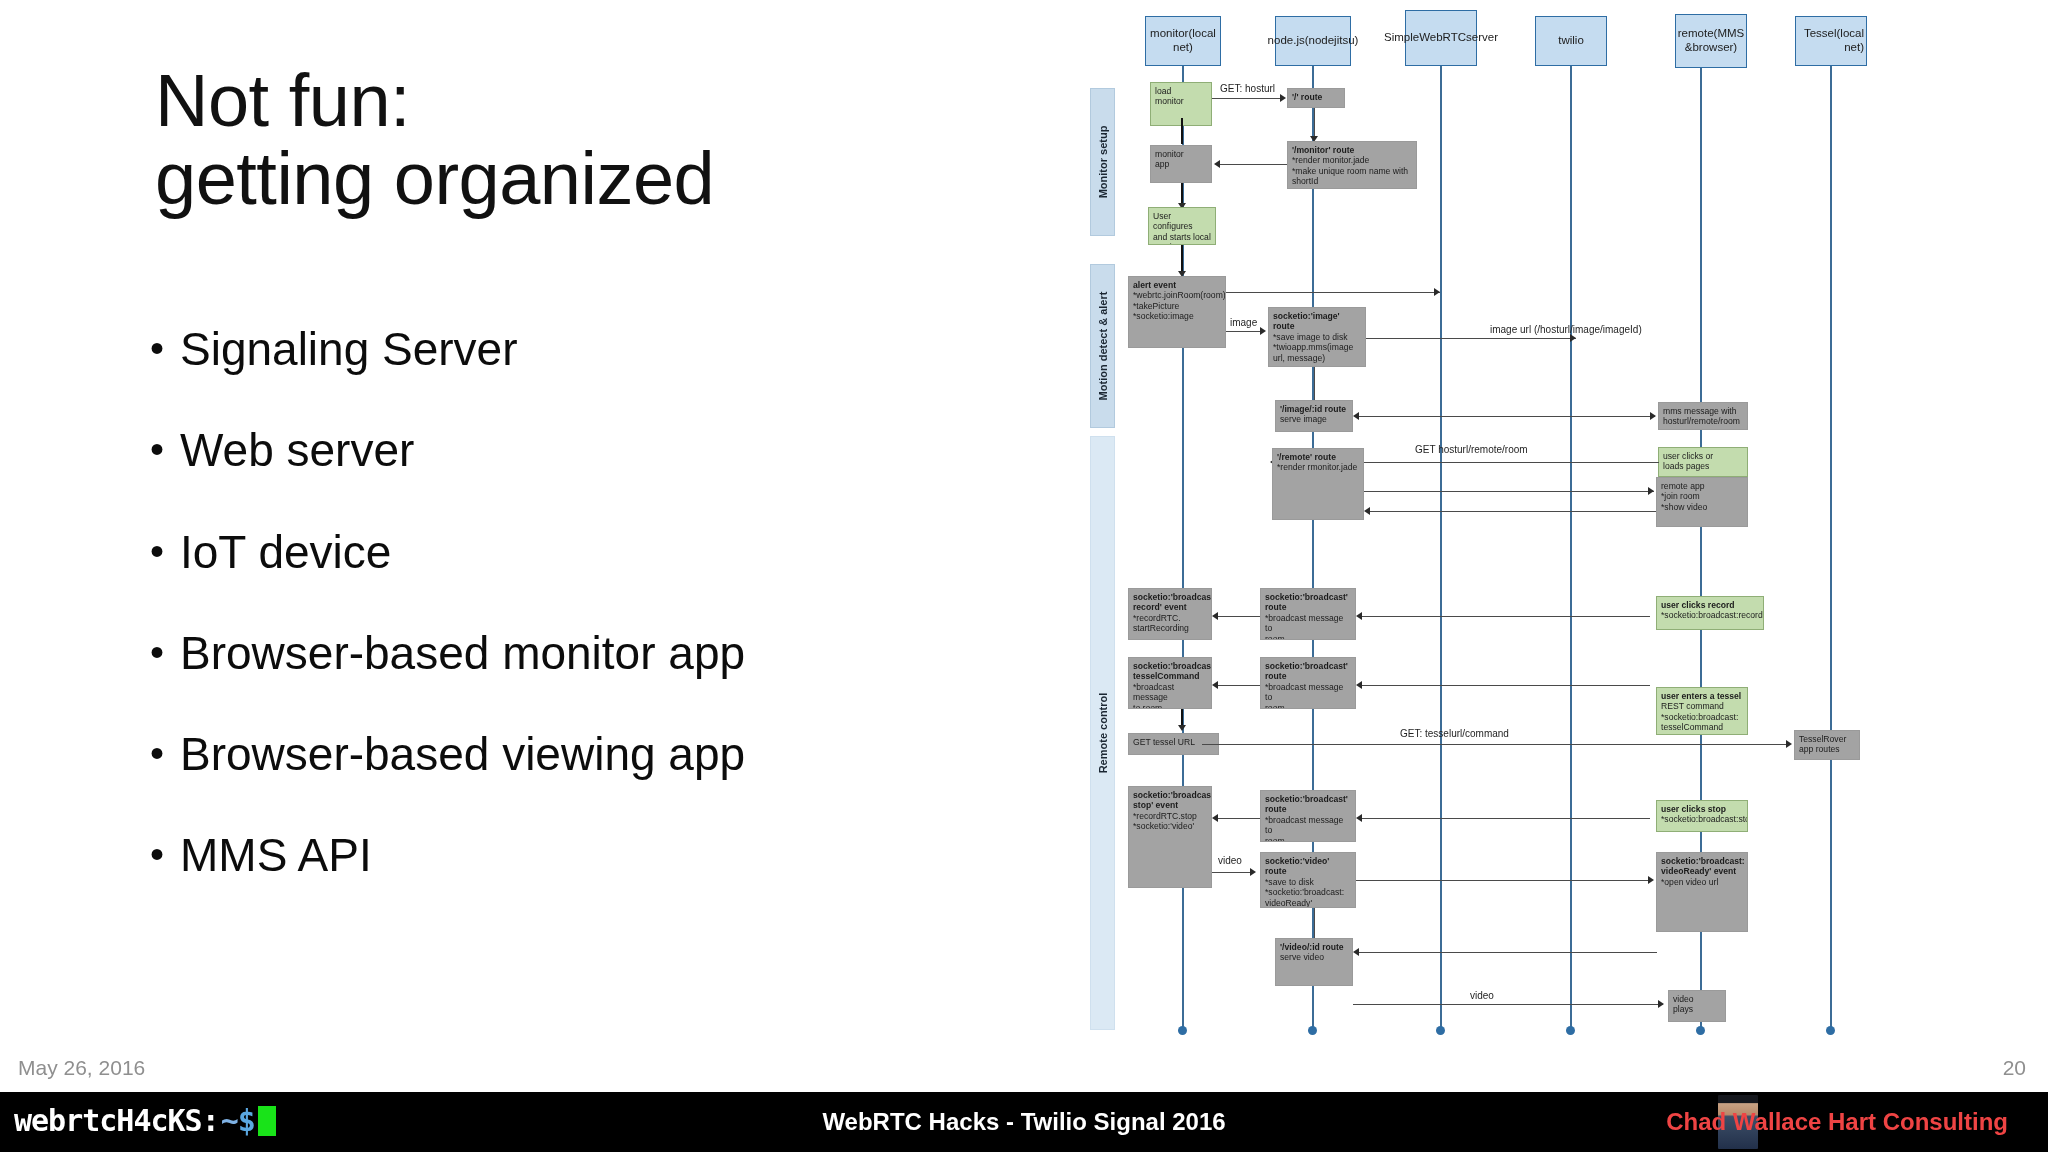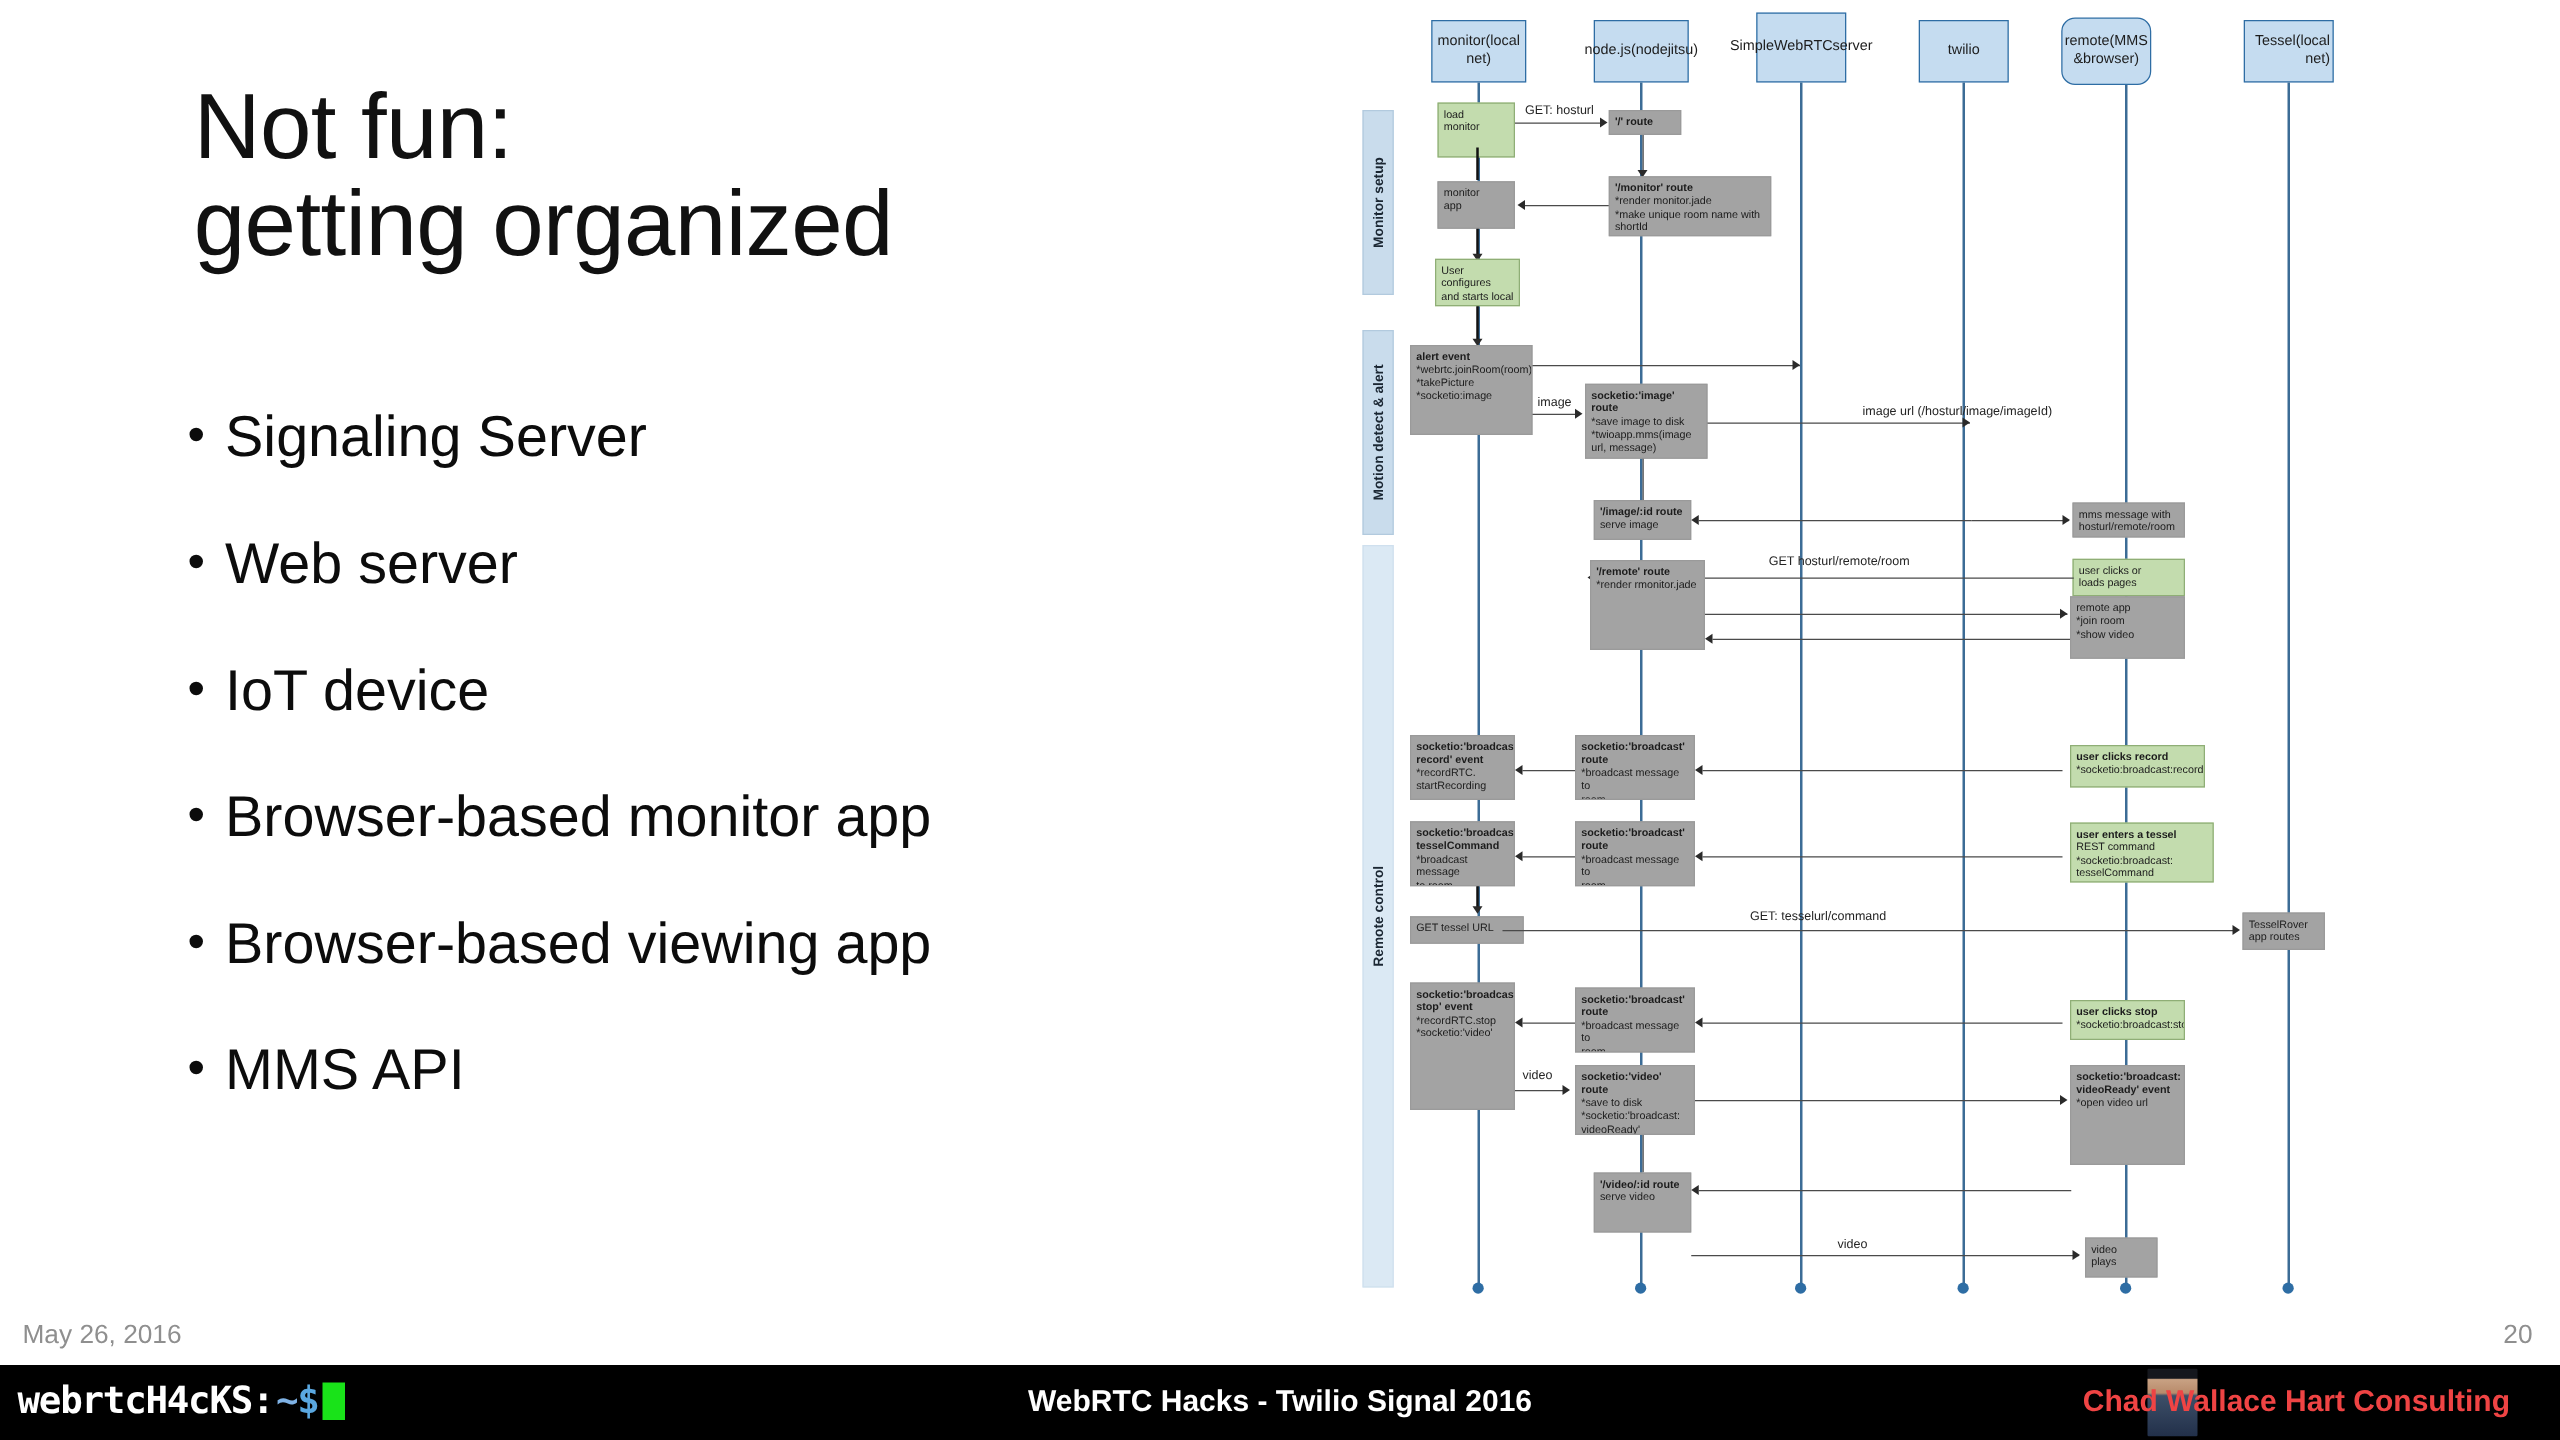--- a/index.html
+++ b/index.html
@@ -171,21 +171,21 @@
     </div>
     <div class="actor" style="left:185px;top:16px;width:76px;height:50px;">
       <div><span class="ln">node.js</span><span class="ln">(nodejitsu)</span></div>
     </div>
     <div class="actor" style="left:315px;top:10px;width:72px;height:56px;">
       <div><span class="ln">Simple</span><span class="ln">WebRTC</span><span class="ln">server</span></div>
     </div>
     <div class="actor" style="left:445px;top:16px;width:72px;height:50px;">
       <div><span class="ln">twilio</span></div>
     </div>
-    <div class="actor" style="left:559px;top:14px;width:72px;height:54px;border-radius:11px;">
+    <div class="actor" style="left:585px;top:14px;width:72px;height:54px;">
       <div><span class="ln">remote</span><span class="ln">(MMS &amp;</span><span class="ln">browser)</span></div>
     </div>
     <div class="actor" style="left:705px;top:16px;width:72px;height:50px;text-align:right;">
       <div><span class="ln">Tessel</span><span class="ln">(local net)</span></div>
     </div>
 
     <div class="lifeline" style="left:92px;top:66px;height:963px;"></div>
     <div class="lifeline" style="left:222px;top:66px;height:963px;"></div>
     <div class="lifeline" style="left:350px;top:66px;height:963px;"></div>
     <div class="lifeline" style="left:480px;top:66px;height:963px;"></div>
@@ -342,21 +342,21 @@
     <div class="box" style="left:170px;top:657px;width:96px;height:52px;">
       <b>socketio:'broadcast'</b>
       <b>route</b>
       <span class="ln">*broadcast message to</span>
       <span class="ln">room</span>
     </div>
     <div class="hline" style="left:128px;top:685px;width:42px;"></div>
     <div class="arrowL" style="left:122px;top:681px;"></div>
     <div class="hline" style="left:272px;top:685px;width:288px;"></div>
     <div class="arrowL" style="left:266px;top:681px;"></div>
-    <div class="box green" style="left:566px;top:658px;width:115px;height:48px;">
+    <div class="box green" style="left:566px;top:687px;width:92px;height:48px;">
       <b>user enters a tessel</b>
       <span class="ln">REST command</span>
       <span class="ln">*socketio:broadcast:</span>
       <span class="ln">tesselCommand</span>
     </div>
 
     <div class="vthick" style="left:91px;top:709px;height:18px;"></div>
     <div class="arrowD" style="left:88px;top:725px;"></div>
     <div class="box" style="left:38px;top:733px;width:91px;height:22px;">
       <span class="ln">GET tessel URL</span>

